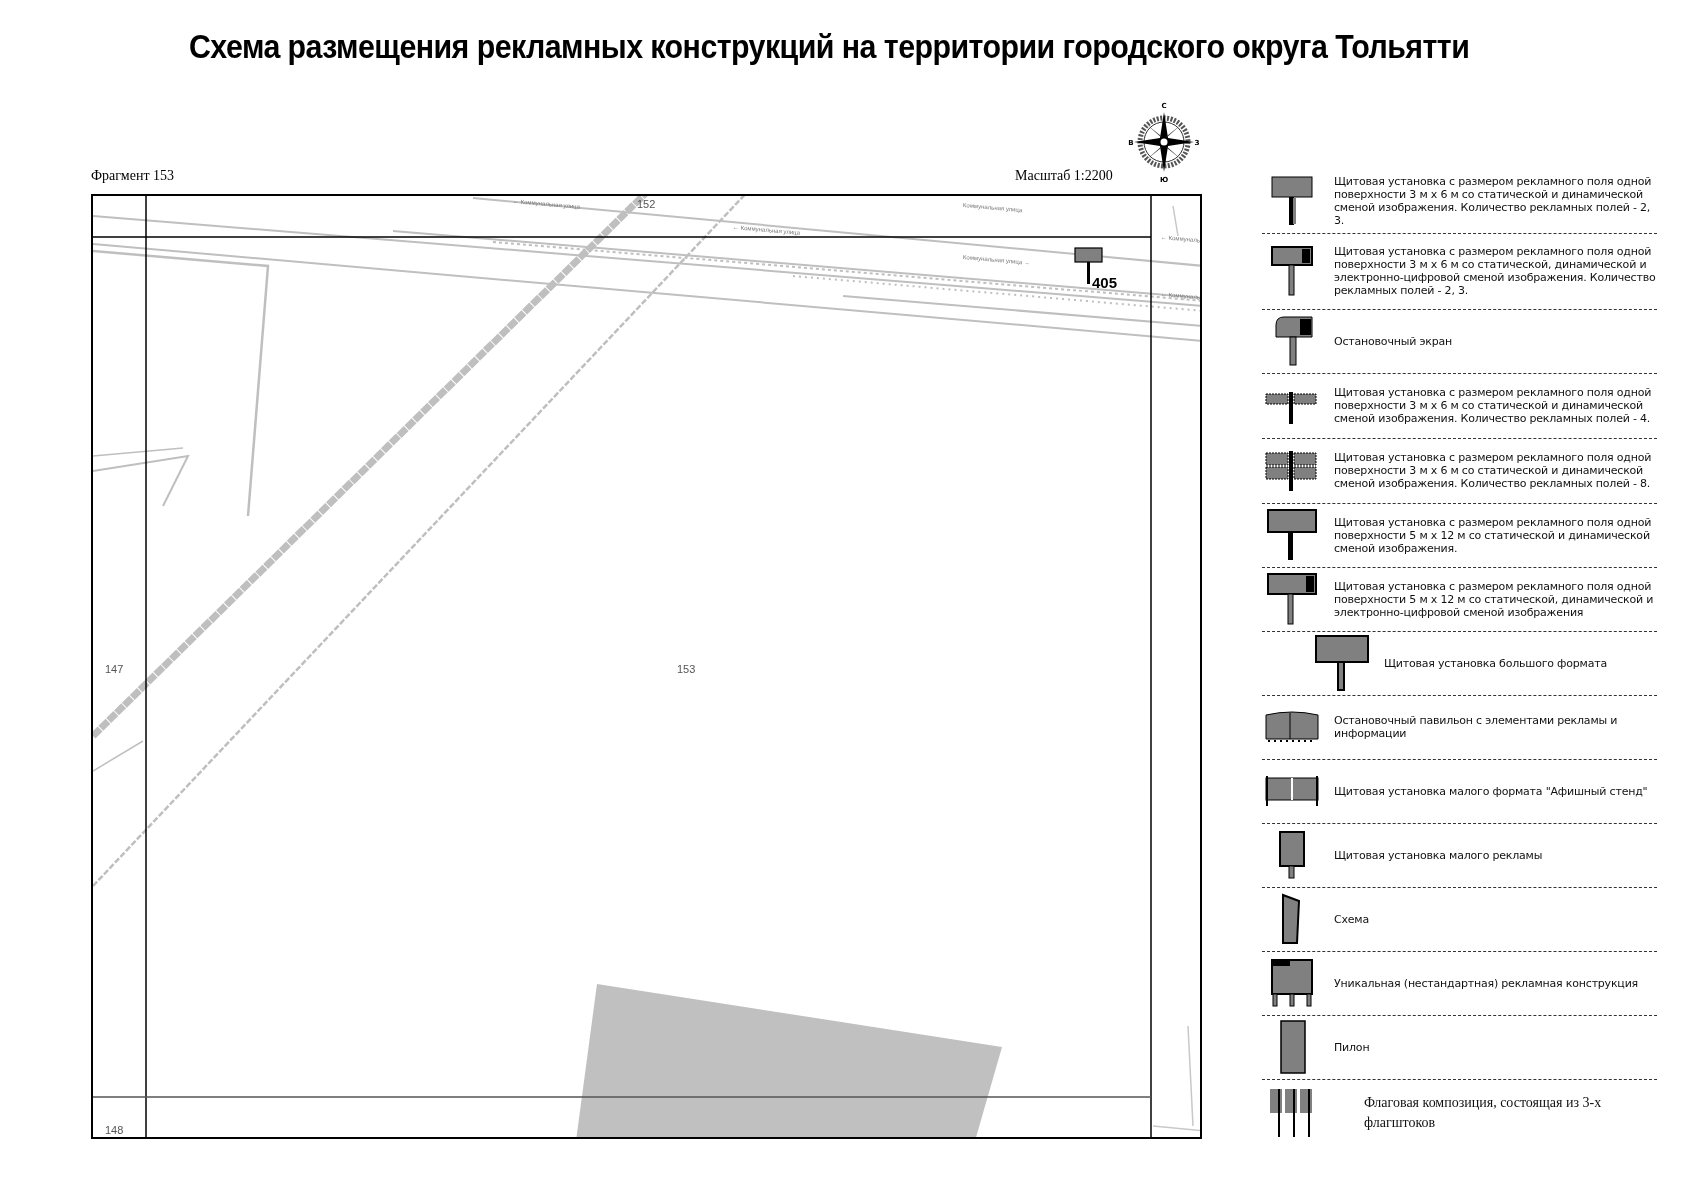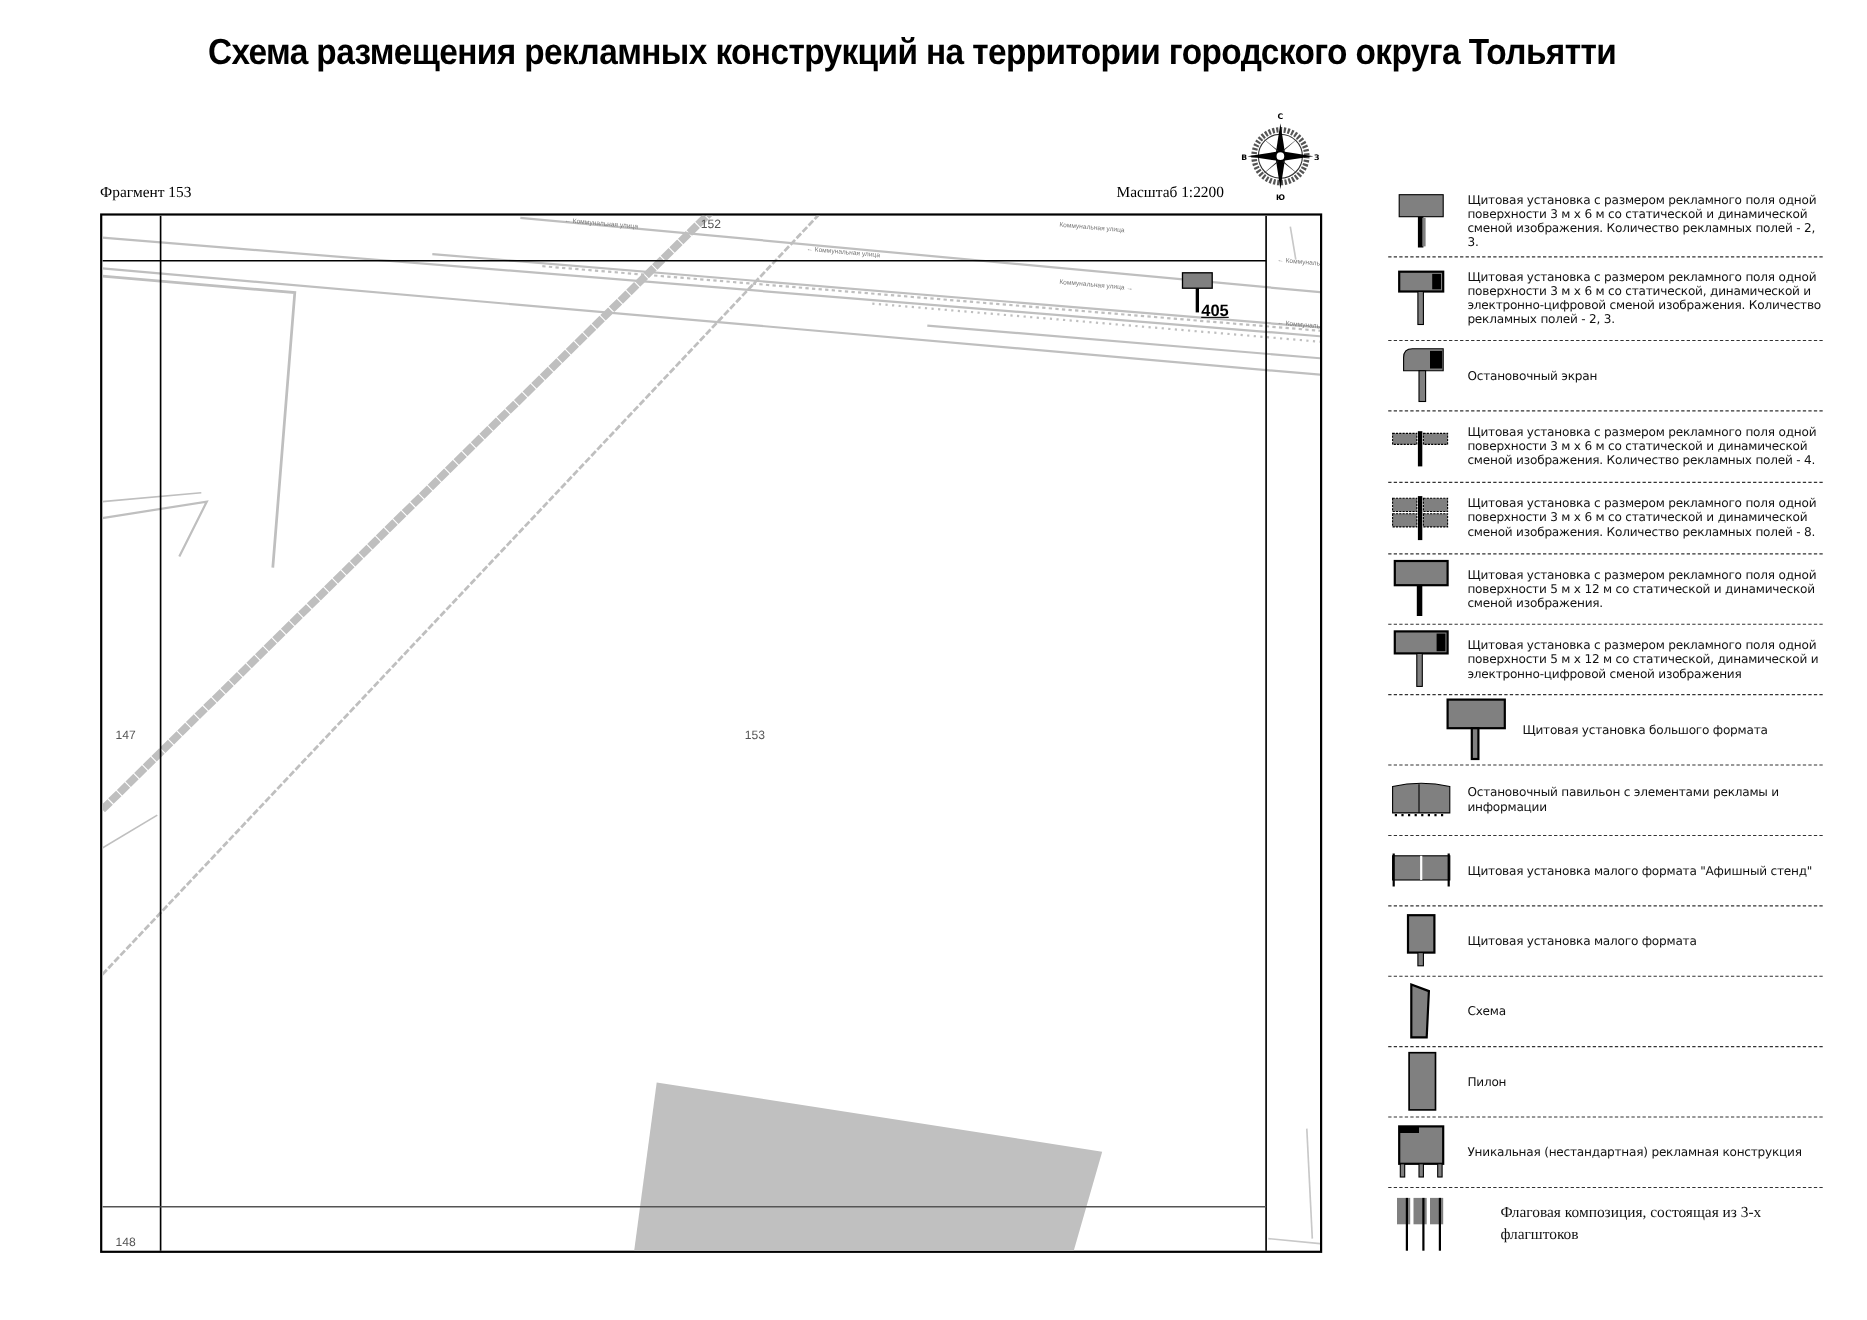--- a/index.html
+++ b/index.html
@@ -26,21 +26,21 @@
   }
   .map svg.base { position: absolute; left: 0; top: 0; }
 
   .map-label {
     position: absolute; font-size: 11px; color: #555; font-family: "Liberation Sans", sans-serif;
   }
   .street-label {
     position: absolute; font-size: 6px; color: #777; white-space: nowrap; transform-origin: left center;
   }
   .marker-number {
-    position: absolute; font-size: 15px; font-weight: bold; color: #000; font-family: "Liberation Sans", sans-serif; text-decoration: underline;
+    position: absolute; font-size: 15px; font-weight: bold; color: #000; font-family: "Liberation Sans", sans-serif;
   }
 
   .legend { position: absolute; left: 1262px; top: 170px; width: 395px; }
   .legend-item {
     position: relative; display: flex; align-items: center;
     border-bottom: 1.5px dashed #333;
     padding: 2px 0 3px 0;
   }
   .legend-item:last-child { border-bottom: none; }
   .legend-icon { width: 60px; flex: 0 0 60px; display: flex; justify-content: center; align-items: center; }
@@ -250,52 +250,52 @@
     <div class="legend-text">Щитовая установка малого формата "Афишный стенд"</div>
   </div>
 
   <div class="legend-item" style="height:64px;">
     <div class="legend-icon">
       <svg width="32" height="50">
           <rect x="4" y="2" width="24" height="34" fill="#808080" stroke="#000" stroke-width="2"></rect>
           <rect x="13" y="36" width="5" height="12" fill="#808080" stroke="#000"></rect>
         </svg>
     </div>
-    <div class="legend-text">Щитовая установка малого формата</div>
+    <div class="legend-text">Щитовая установка малого рекламы</div>
   </div>
 
   <div class="legend-item" style="height:64px;">
     <div class="legend-icon">
       <svg width="30" height="52">
           <path d="M6 2 L22 8 L20 50 L6 50 Z" fill="#808080" stroke="#000" stroke-width="2"></path>
         </svg>
     </div>
     <div class="legend-text">Схема</div>
-  </div>
-
-  <div class="legend-item" style="height:64px;">
-    <div class="legend-icon">
-      <svg width="30" height="56">
-          <rect x="4" y="2" width="24" height="52" fill="#808080" stroke="#000" stroke-width="1.5"></rect>
-        </svg>
-    </div>
-    <div class="legend-text">Пилон</div>
   </div>
 
   <div class="legend-item" style="height:64px;">
     <div class="legend-icon">
       <svg width="44" height="50">
           <rect x="2" y="2" width="40" height="34" fill="#808080" stroke="#000" stroke-width="2"></rect>
           <rect x="2" y="2" width="18" height="6" fill="#000"></rect>
           <rect x="3" y="36" width="4" height="12" fill="#808080" stroke="#000"></rect>
           <rect x="20" y="36" width="4" height="12" fill="#808080" stroke="#000"></rect>
           <rect x="37" y="36" width="4" height="12" fill="#808080" stroke="#000"></rect>
         </svg>
     </div>
     <div class="legend-text">Уникальная (нестандартная) рекламная конструкция</div>
+  </div>
+
+  <div class="legend-item" style="height:64px;">
+    <div class="legend-icon">
+      <svg width="30" height="56">
+          <rect x="4" y="2" width="24" height="52" fill="#808080" stroke="#000" stroke-width="1.5"></rect>
+        </svg>
+    </div>
+    <div class="legend-text">Пилон</div>
   </div>
 
   <div class="legend-item" style="height:66px;gap:30px;">
     <div class="legend-icon">
       <svg width="48" height="52">
           <rect x="2" y="2" width="12" height="24" fill="#808080"></rect>
           <rect x="17" y="2" width="12" height="24" fill="#808080"></rect>
           <rect x="32" y="2" width="12" height="24" fill="#808080"></rect>
           <rect x="10" y="2" width="2" height="48" fill="#000"></rect>
           <rect x="25" y="2" width="2" height="48" fill="#000"></rect>

